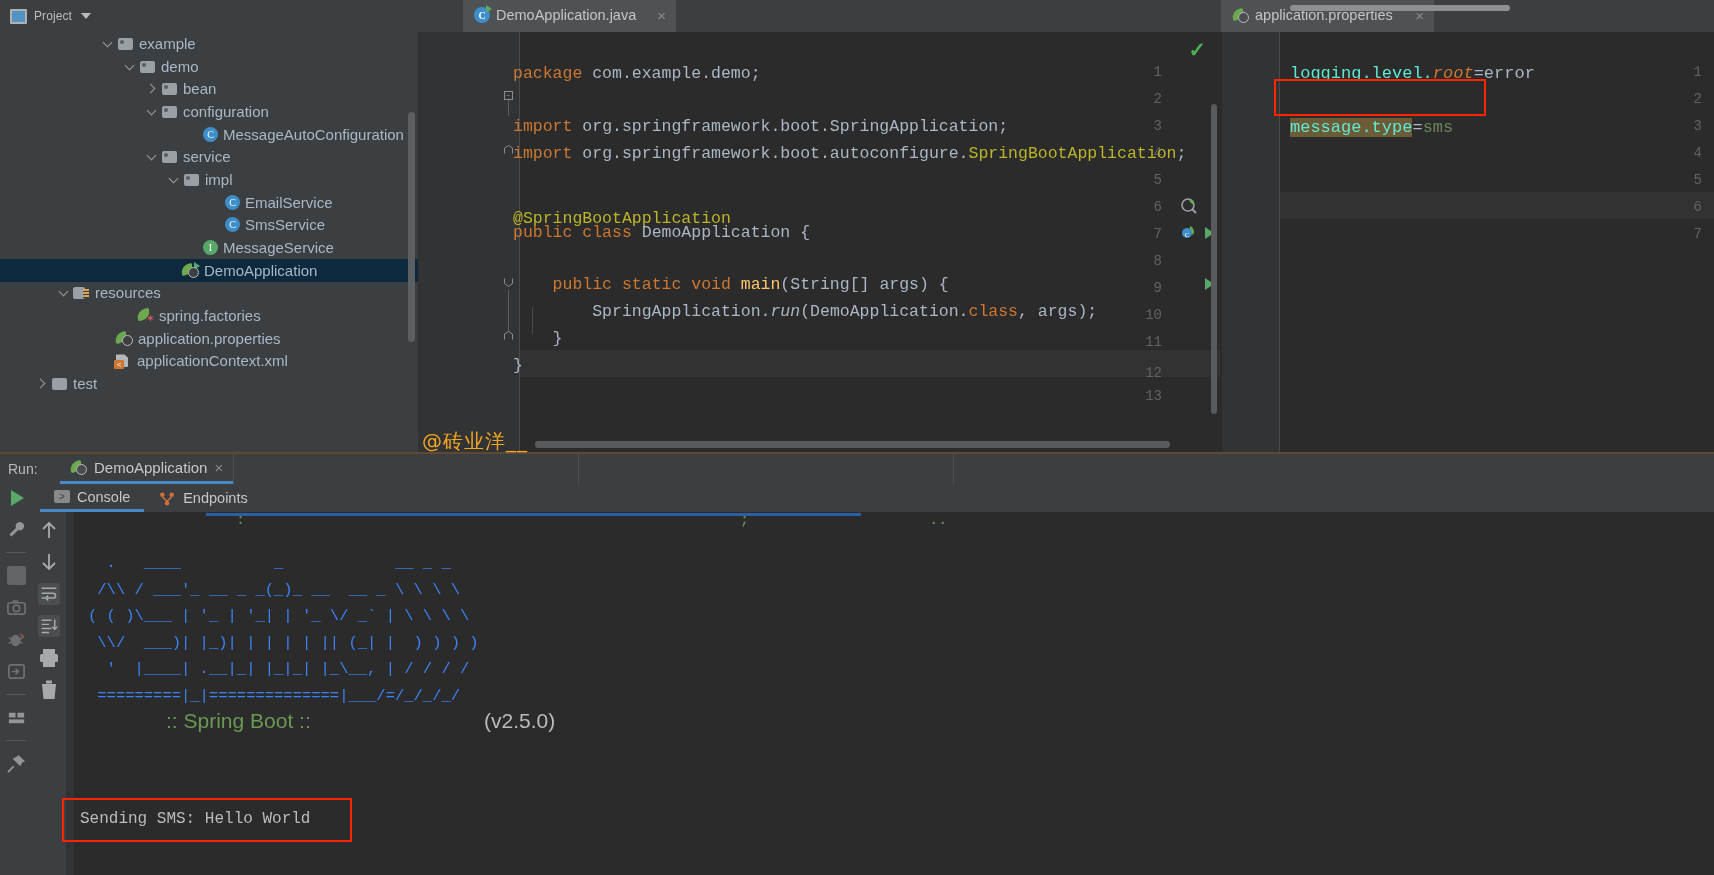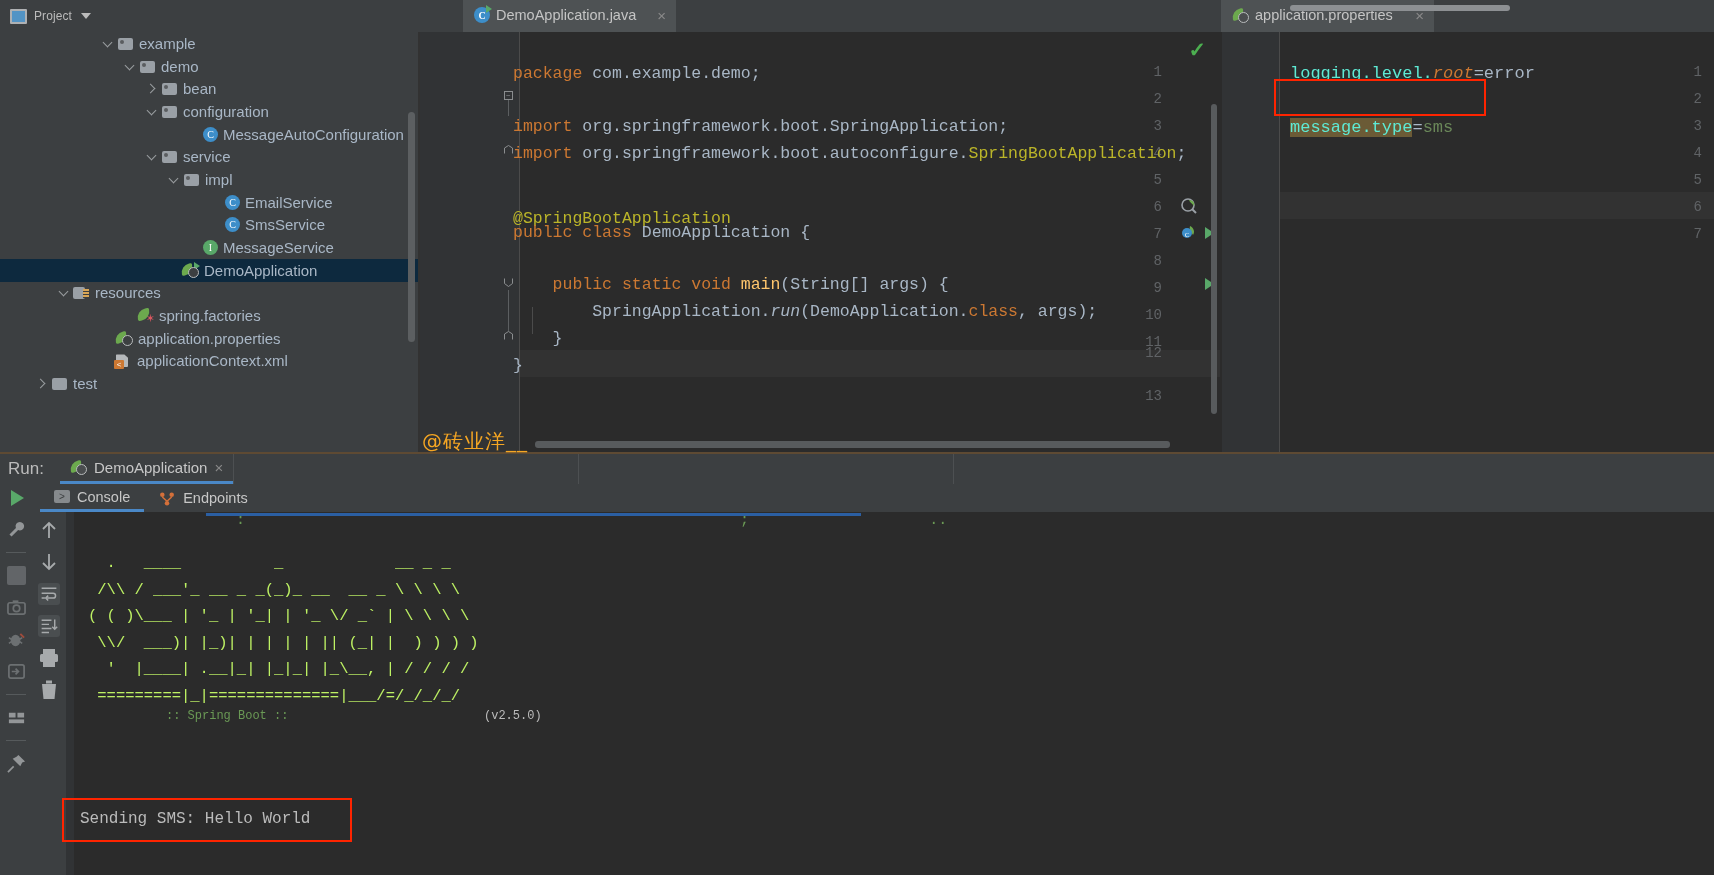--- a/index.html
+++ b/index.html
@@ -232,21 +232,21 @@
     position: absolute; left: 1290px; top: 5px; width: 220px; height: 6px;
     background: #8d9093; border-radius: 3px; z-index: 5;
   }
 
   
   .run-sep { position: absolute; left: 0; top: 452px; width: 1714px; height: 2px; background: #5e4a33; }
   .run-header {
     position: absolute; left: 0; top: 454px; width: 1714px; height: 30px; background: #3c3f41;
     display: flex; align-items: center;
   }
-  .run-label { color: #bbbbbb; font-size: 17px; padding-left: 8px; width: 56px; }
+  .run-label { color: #bbbbbb; font-size: 14px; padding-left: 8px; width: 56px; }
   .run-conf {
     display: flex; align-items: center; gap: 7px; height: 30px; padding: 0 10px;
     border-bottom: 3px solid #4a88c7; margin-left: 4px;
   }
   .run-conf-name { color: #c7c7c7; font-size: 15px; }
   .run-conf-x { color: #8a8a8a; font-size: 15px; }
   .run-hdr-cell { border-left: 1px solid #4d5052; height: 30px; }
   .run-tabs {
     position: absolute; left: 0; top: 484px; width: 1714px; height: 28px; background: #3c3f41;
     display: flex; align-items: center;
@@ -276,25 +276,25 @@
   }
   .sr-ic { width: 22px; height: 22px; opacity: .8; }
   .sr-ic.boxed { background: #4e5254; border-radius: 3px; padding: 2px; }
 
   .console-area {
     position: absolute; left: 66px; top: 512px; width: 1648px; height: 363px; background: #2b2b2b;
     overflow: hidden;
   }
   .cline {
     position: absolute; left: 22px; white-space: pre; color: #bbbbbb;
-    font-family: Liberation Mono, monospace; font-size: 12px; line-height: 1;
+    font-family: Liberation Sans, sans-serif; font-size: 21px; line-height: 1;
   }
   .cline.green { color: #6a9955; }
   .banner-box {
-    position: absolute; left: 22px; top: 38px; color: #bef264;
+    position: absolute; left: 22px; top: 38px; color: #3b82f6;
     font-family: "Liberation Mono", monospace; font-size: 15.5px;
     line-height: 26.6px; white-space: pre;
   }
   .blue-bar {
     position: absolute; left: 140px; top: 1px; width: 655px; height: 3px; background: #2b5fa3;
   }
   .dash-row {
     position: absolute; left: 80px; top: 0px; color: #6a9955;
     font-family: "Liberation Mono", monospace; font-size: 15px; white-space: pre;
   }
@@ -468,21 +468,21 @@
         <div class="gln" style="top: 59px;">2</div>
         <div class="gln" style="top: 86px;">3</div>
         <div class="gln" style="top: 113px;">4</div>
         <div class="gln" style="top: 140px;">5</div>
         <div class="gln" style="top: 167px;">6</div>
         <div class="gln" style="top: 194px;">7</div>
         <div class="gln" style="top: 221px;">8</div>
         <div class="gln" style="top: 248px;">9</div>
         <div class="gln" style="top: 275px;">10</div>
         <div class="gln" style="top: 302px;">11</div>
-        <div class="gln" style="top: 313px;">12</div>
+        <div class="gln" style="top: 333px;">12</div>
         <div class="gln" style="top: 356px;">13</div>
       </div>
 
     <svg class="gmark" style="top:165px; right:22px;" viewBox="0 0 18 18">
       <circle cx="8" cy="8" r="6" fill="none" stroke="#9aa0a6" stroke-width="1.6"></circle>
       <path d="M12 12l4 4" stroke="#9aa0a6" stroke-width="2"></path>
       <path d="M9 3c4 0 6 3 5 6-2-3-4-3-5-6z" fill="#6ca94e"></path>
     </svg>
     <svg class="gmark" style="top:192px; right:22px;" viewBox="0 0 18 18">
       <path d="M10 2c4 2 5 6 3 9-2-4-4-5-3-9z" fill="#6ca94e"></path>

